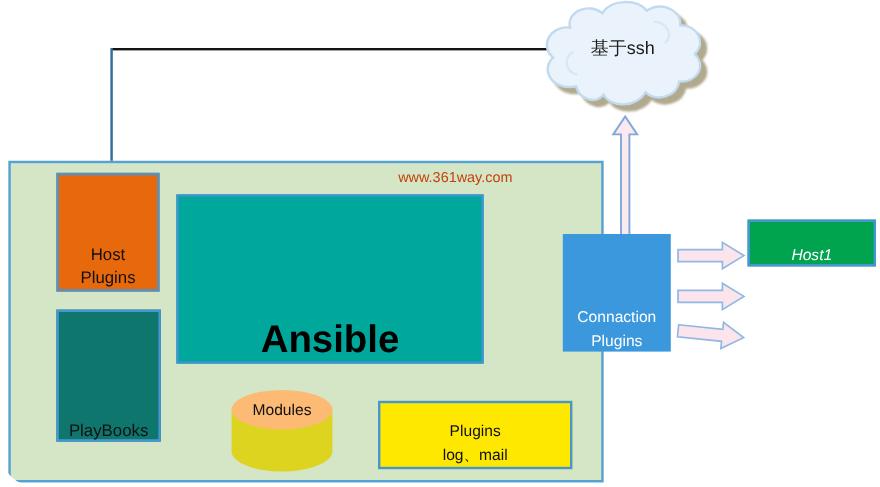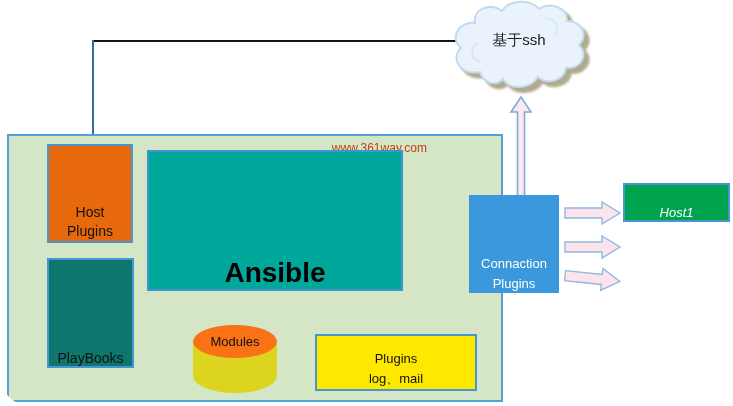--- a/index.html
+++ b/index.html
@@ -22,30 +22,30 @@
   .container-box{position:absolute;left:7px;top:134px;width:492px;height:264px;
     background:#d5e6c6;border:2px solid #55a3d6;}
 
   .node{position:absolute;display:flex;align-items:flex-end;justify-content:center;
     text-align:center;box-sizing:border-box;}
 
   .host-inventory{left:47px;top:144px;width:86px;height:99px;background:#e8680c;
     border:2px solid #4596d2;color:#111;font-size:14px;line-height:1.35;}
   .playbooks{left:47px;top:258px;width:87px;height:110px;background:#0f766e;
     border:2px solid #4596d2;color:#111;font-size:14px;}
-  .ansible{left:147px;top:150px;width:256px;height:141px;background:#00a89b;
-    border:2px solid #3f93d2;color:#000;font-size:28px;font-weight:bold;}
+  .ansible{left:147px;top:162px;width:256px;height:141px;background:#00a89b;
+    border:2px solid #3f93d2;color:#000;font-size:32px;font-weight:bold;}
   .watermark{position:absolute;left:147px;top:141px;width:280px;text-align:right;
     color:#c2410c;font-size:12px;}
 
   
   .cylinder{position:absolute;left:193px;top:325px;width:84px;height:68px;}
   .cyl-body{position:absolute;left:0;top:16px;width:84px;height:52px;background:#dcd41e;
     border-radius:0 0 42px 42px / 0 0 17px 17px;}
-  .cyl-top{position:absolute;left:0;top:0;width:84px;height:33px;background:#f97316;
+  .cyl-top{position:absolute;left:0;top:0;width:84px;height:33px;background:#fdba74;
     border-radius:50%;display:flex;align-items:center;justify-content:center;}
   .cyl-label{font-size:13px;color:#111;}
 
   .plugins-box{left:315px;top:334px;width:162px;height:57px;background:#ffe800;
     border:2px solid #4596d2;color:#111;font-size:13px;line-height:1.55;}
 
   .connection-plugins{left:469px;top:195px;width:90px;height:98px;background:#3b98dc;
     color:#ffffff;font-size:13px;line-height:1.5;z-index:5;}
 
   .host{left:623px;width:107px;height:39px;background:#00a44f;border:2px solid #4596d2;

